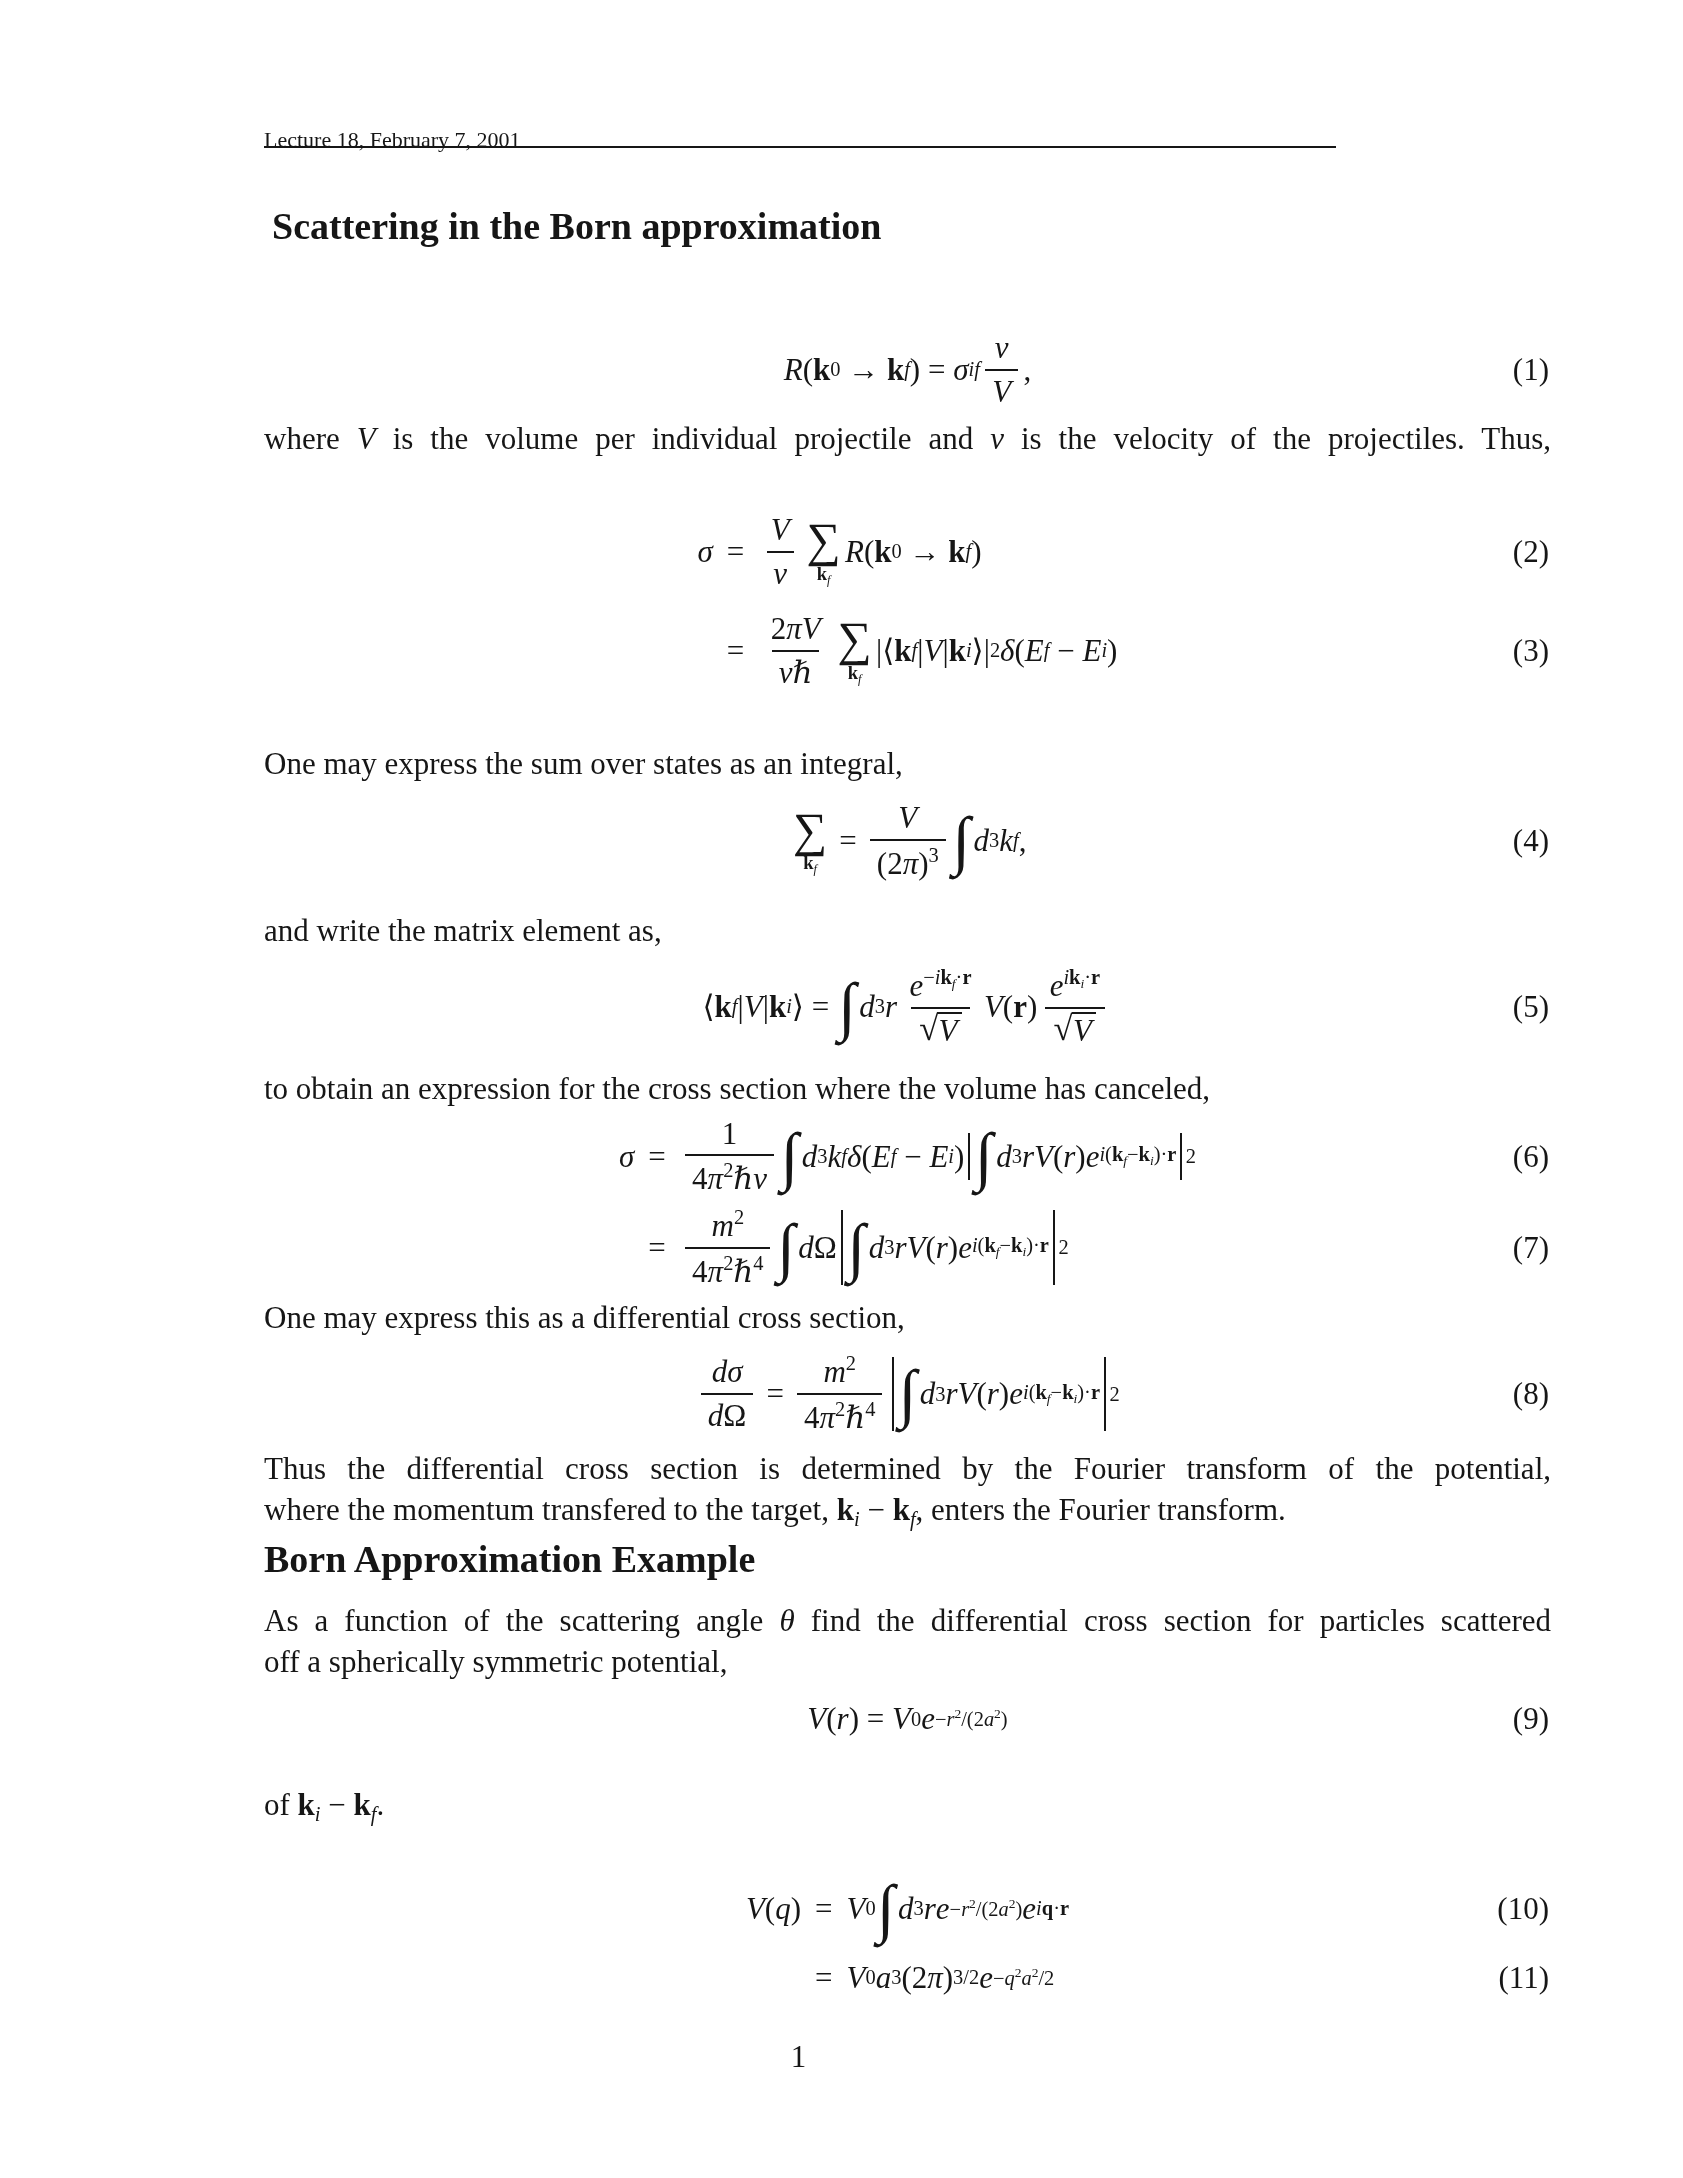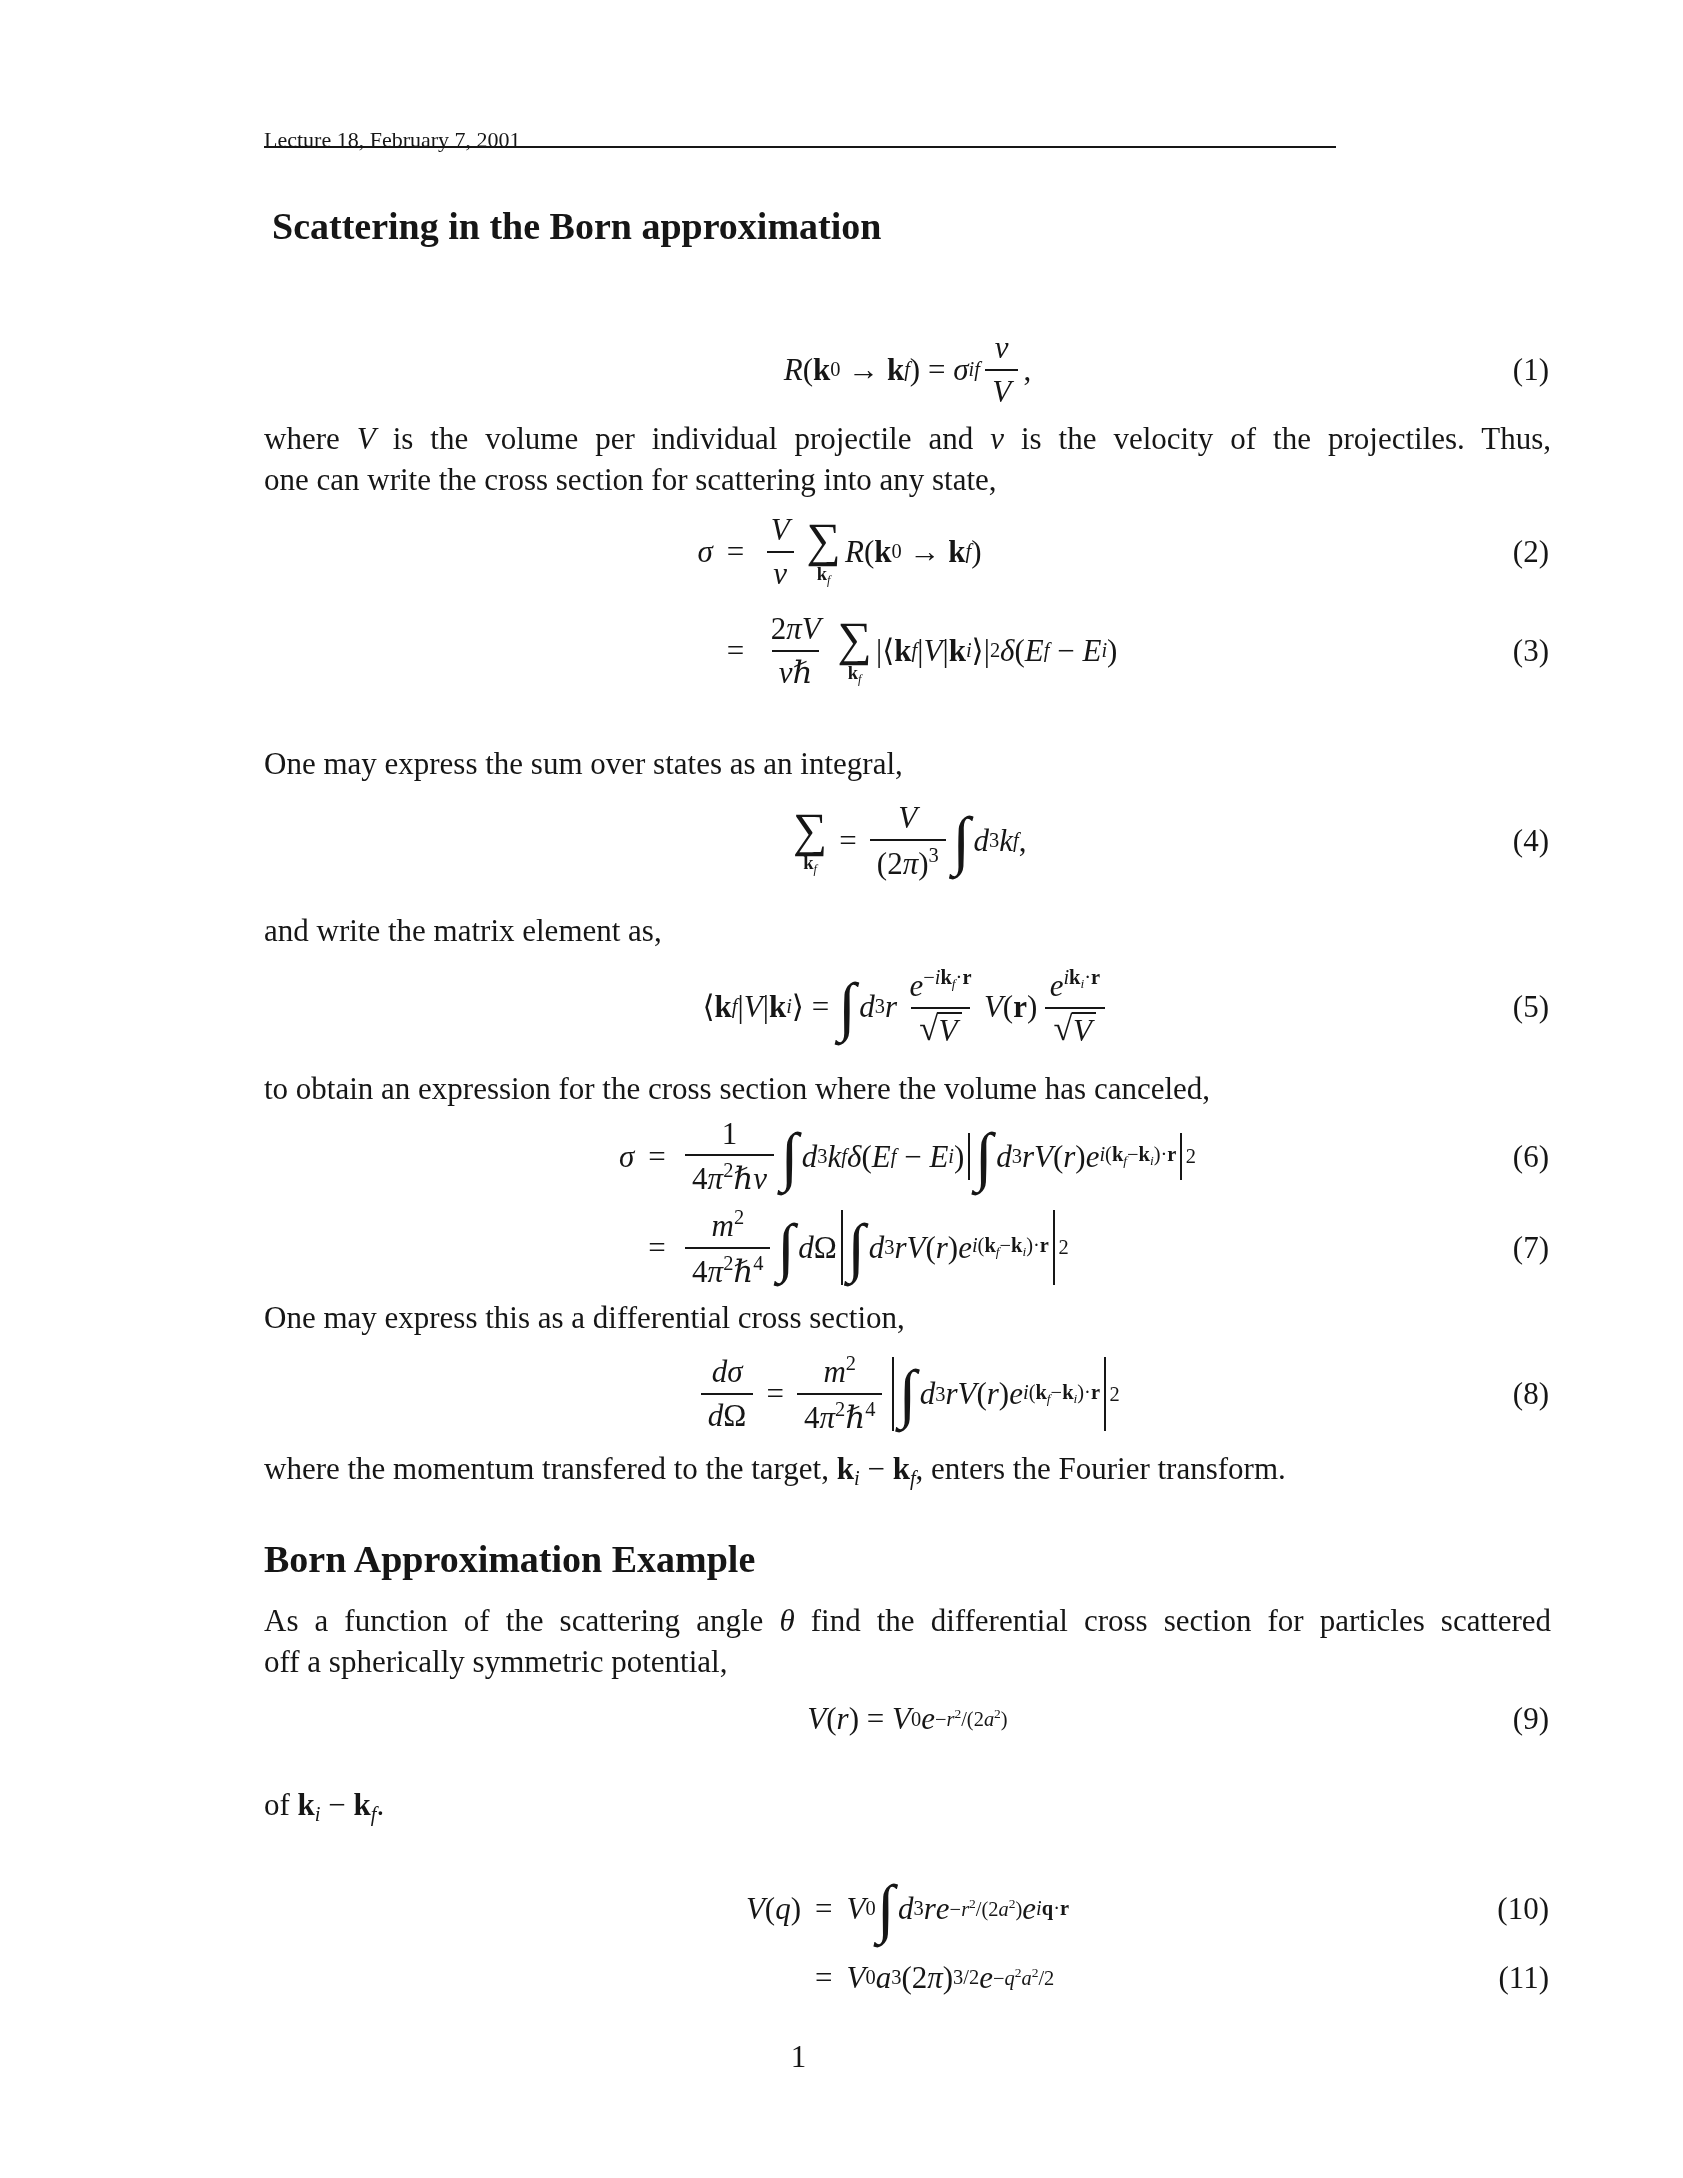--- a/index.html
+++ b/index.html
@@ -75,21 +75,20 @@
           <span class="mden"><span class="mi">V</span></span>
         </span>
         <span class="mr">,</span>
       </span>
       <span class="eqno">(1)</span>
     </div>
   </div>
 
 <div class="abs para" style="top:418px">
     <div class="pline just"><span class="mr">where </span><span class="mi">V</span><span class="mr"> is the volume per individual projectile and </span><span class="mi">v</span><span class="mr"> is the velocity of the projectiles. Thus,</span></div>
-    <div class="pline"><span class="mr">one can write the cross section for scattering into any state,</span></div>
   </div>
 
 <div class="eqblock" style="top:502px">
     <span class="eqno" style="top: 50px;">(2)</span>
     <span class="eqno" style="top: 149px;">(3)</span>
     <div class="eqpair">
       <span class="pcell pl" style="height: 99px;">
         <span class="mi">σ</span>
       </span>
       <span class="pcell pm" style="height: 99px;">=</span>
@@ -313,20 +312,21 @@
         <span class="mi">e</span>
         <span class="msup"><span class="mi">i</span><span class="mr">(</span><span class="mb">k</span><span class="msub"><span class="mi">f</span></span><span class="mr">−</span><span class="mb">k</span><span class="msub"><span class="mi">i</span></span><span class="mr">)·</span><span class="mb">r</span></span>
         <span class="mvb" style="height: 2.4em;"></span>
         <span class="msuph"><span class="mr">2</span></span>
       </span>
       <span class="eqno">(8)</span>
     </div>
   </div>
 
 <div class="abs para" style="top:1448px">
+    <div class="pline just"><span class="mr">Thus the differential cross section is determined by the Fourier transform of the potential,</span></div>
     <div class="pline"><span class="mr">where the momentum transfered to the target, </span><span class="mb">k</span><span class="msub"><span class="mi">i</span></span><span class="mr"> − </span><span class="mb">k</span><span class="msub"><span class="mi">f</span></span><span class="mr">, enters the Fourier transform.</span></div>
   </div>
 
 <div class="abs h2">Born Approximation Example</div>
 
 <div class="abs para" style="top:1600px">
     <div class="pline just"><span class="mr">As a function of the scattering angle </span><span class="mi">θ</span><span class="mr"> find the differential cross section for particles scattered</span></div>
     <div class="pline"><span class="mr">off a spherically symmetric potential,</span></div>
   </div>
 

